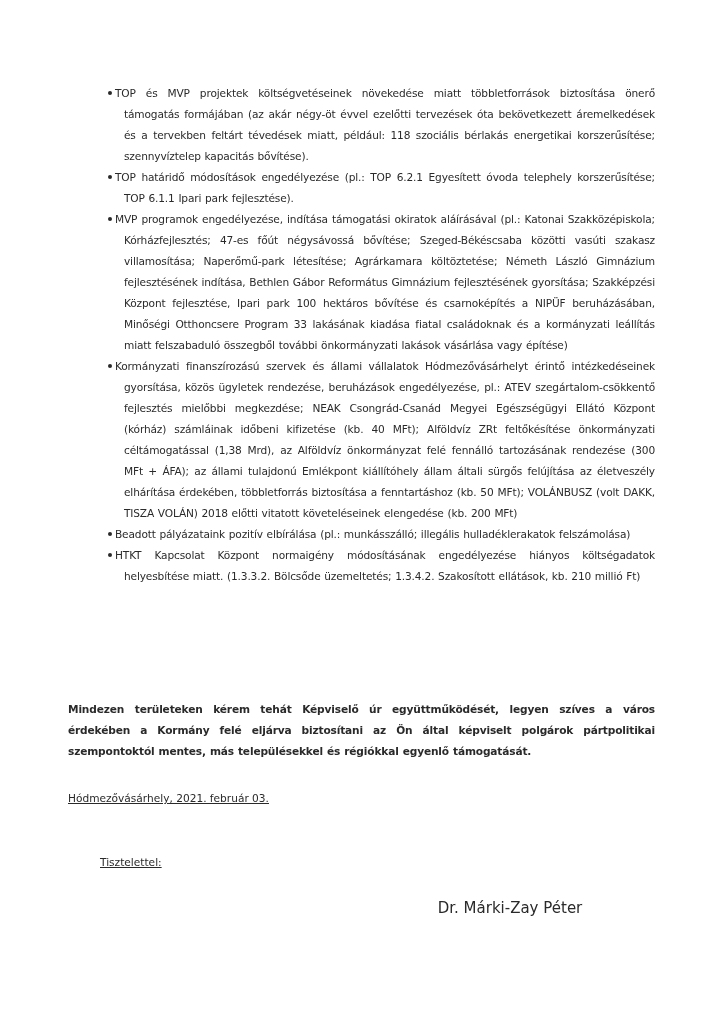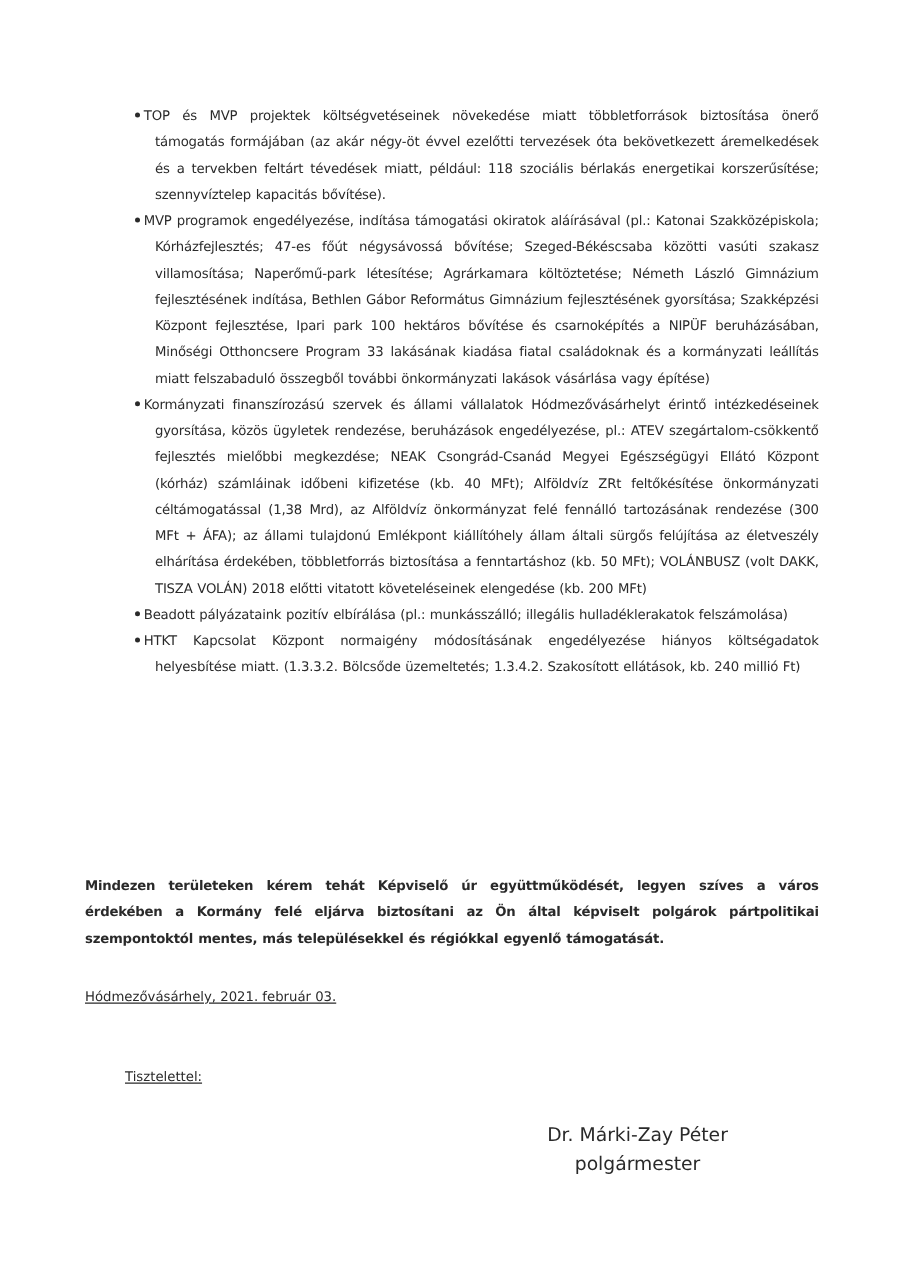--- a/index.html
+++ b/index.html
@@ -39,29 +39,29 @@
     position: absolute; left: 430px; width: 160px; top: 897px;
     text-align: center; font-size: 15px; line-height: 23px;
   }
 </style>
 </head>
 <body>
 
 <div class="page">
   <ul class="bullets">
     <li class="bullet-item"><span class="bullet-dot"></span><span>TOP és MVP projektek költségvetéseinek növekedése miatt többletforrások biztosítása önerő támogatás formájában (az akár négy-öt évvel ezelőtti tervezések óta bekövetkezett áremelkedések és a tervekben feltárt tévedések miatt, például: 118 szociális bérlakás energetikai korszerűsítése; szennyvíztelep kapacitás bővítése).</span></li>
+    <li class="bullet-item"><span class="bullet-dot"></span><span>TOP határidő módosítások engedélyezése (pl.: TOP 6.2.1 Egyesített óvoda telephely korszerűsítése; TOP 6.1.1 Ipari park fejlesztése).</span></li>
     <li class="bullet-item"><span class="bullet-dot"></span><span>MVP programok engedélyezése, indítása támogatási okiratok aláírásával (pl.: Katonai Szakközépiskola; Kórházfejlesztés; 47-es főút négysávossá bővítése; Szeged-Békéscsaba közötti vasúti szakasz villamosítása; Naperőmű-park létesítése; Agrárkamara költöztetése; Németh László Gimnázium fejlesztésének indítása, Bethlen Gábor Református Gimnázium fejlesztésének gyorsítása; Szakképzési Központ fejlesztése, Ipari park 100 hektáros bővítése és csarnoképítés a NIPÜF beruházásában, Minőségi Otthoncsere Program 33 lakásának kiadása fiatal családoknak és a kormányzati leállítás miatt felszabaduló összegből további önkormányzati lakások vásárlása vagy építése)</span></li>
     <li class="bullet-item"><span class="bullet-dot"></span><span>Kormányzati finanszírozású szervek és állami vállalatok Hódmezővásárhelyt érintő intézkedéseinek gyorsítása, közös ügyletek rendezése, beruházások engedélyezése, pl.: ATEV szegártalom-csökkentő fejlesztés mielőbbi megkezdése; NEAK Csongrád-Csanád Megyei Egészségügyi Ellátó Központ (kórház) számláinak időbeni kifizetése (kb. 40 MFt); Alföldvíz ZRt feltőkésítése önkormányzati céltámogatással (1,38 Mrd), az Alföldvíz önkormányzat felé fennálló tartozásának rendezése (300 MFt + ÁFA); az állami tulajdonú Emlékpont kiállítóhely állam általi sürgős felújítása az életveszély elhárítása érdekében, többletforrás biztosítása a fenntartáshoz (kb. 50 MFt); VOLÁNBUSZ (volt DAKK, TISZA VOLÁN) 2018 előtti vitatott követeléseinek elengedése (kb. 200 MFt)</span></li>
     <li class="bullet-item"><span class="bullet-dot"></span><span>Beadott pályázataink pozitív elbírálása (pl.: munkásszálló; illegális hulladéklerakatok felszámolása)</span></li>
-    <li class="bullet-item"><span class="bullet-dot"></span><span>HTKT Kapcsolat Központ normaigény módosításának engedélyezése hiányos költségadatok helyesbítése miatt. (1.3.3.2. Bölcsőde üzemeltetés; 1.3.4.2. Szakosított ellátások, kb. 240 millió Ft)</span></li>
+    <li class="bullet-item"><span class="bullet-dot"></span><span>HTKT Kapcsolat Központ normaigény módosításának engedélyezése hiányos költségadatok helyesbítése miatt. (1.3.3.2. Bölcsőde üzemeltetés; 1.3.4.2. Szakosított ellátások, kb. 210 millió Ft)</span></li>
   </ul>
 
   <p class="para" style="top:699px;font-weight:bold;">Mindezen területeken kérem tehát Képviselő úr együttműködését, legyen szíves a város érdekében a Kormány felé eljárva biztosítani az Ön által képviselt polgárok pártpolitikai szempontoktól mentes, más településekkel és régiókkal egyenlő támogatását.</p>
 
   <p class="closing" style="top:792px;">Hódmezővásárhely, 2021. február 03.</p>
 
   <p class="closing" style="top:856px;margin-left:32px;">Tisztelettel:</p>
 
   <div class="signature">
     <div>Dr. Márki-Zay Péter</div>
-    <div>polgármester</div>
   </div>
 </div>
 
 </body></html>

